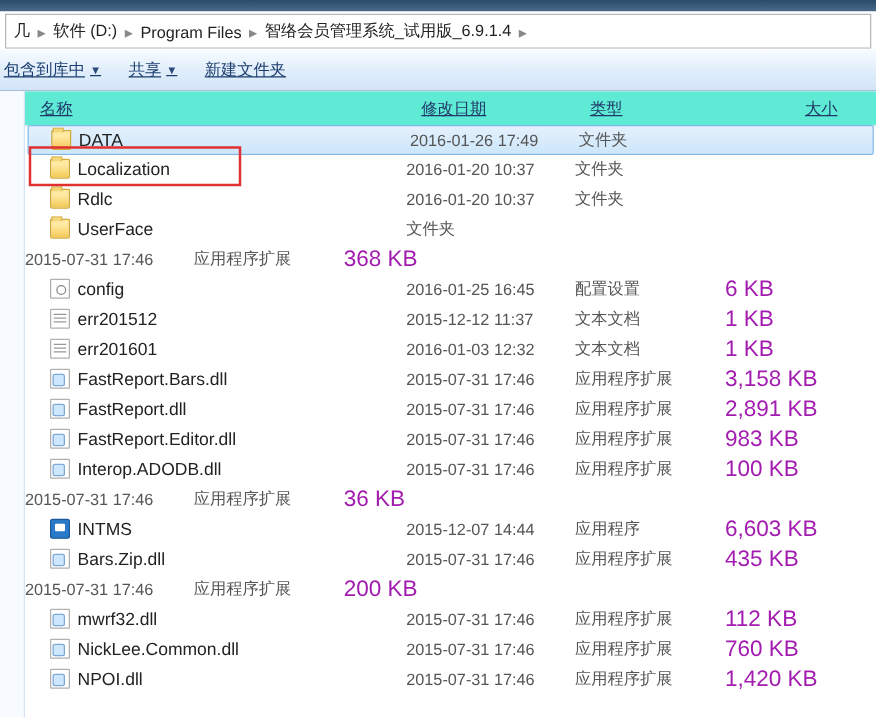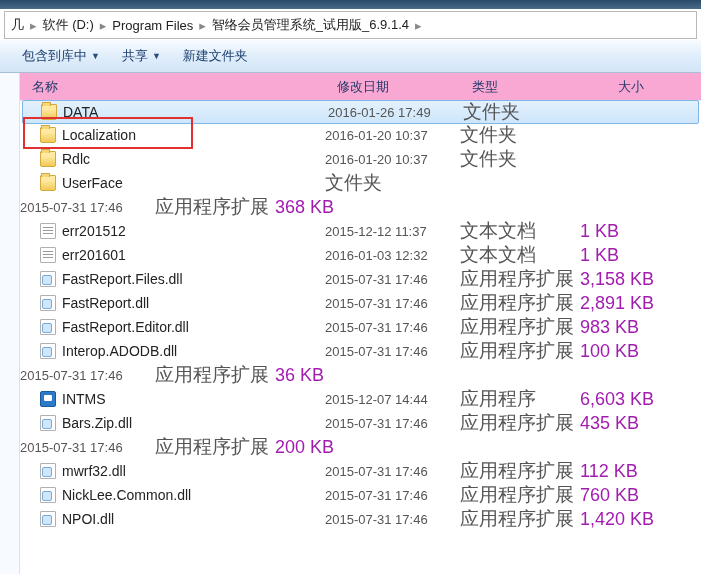--- a/index.html
+++ b/index.html
@@ -4,42 +4,42 @@
 <style>
   * { box-sizing: border-box; margin: 0; padding: 0; }
   body { font-family: "Microsoft YaHei", "Segoe UI", Tahoma, sans-serif; font-size: 13px; color: #000; background: #fff; width: 701px; height: 574px; overflow: hidden; }
 
   .window-top { height: 9px; background: linear-gradient(to bottom, #2a4a6a, #4a6a8a); }
 
   .addrbar { height: 28px; background: #fff; border: 1px solid #b8b8b8; margin: 2px 4px 0 4px; display: flex; align-items: center; padding-left: 6px; font-size: 13px; color: #222; }
   .addrbar .sep { color: #888; margin: 0 6px; }
   .addrbar .crumb { cursor: default; }
 
-  .toolbar { height: 34px; background: linear-gradient(to bottom, #f7fbff, #e1eefb 50%, #d3e5f8); border-top: 1px solid #fff; border-bottom: 1px solid #a8bfd6; display: flex; align-items: center; padding-left: 22px; gap: 22px; color: #1a3e6e; }
+  .toolbar { height: 34px; background: linear-gradient(to bottom, #f7fbff, #e1eefb 50%, #d3e5f8); border-top: 1px solid #fff; border-bottom: 1px solid #a8bfd6; display: flex; align-items: center; padding-left: 3px; gap: 22px; color: #1a3e6e; text-decoration: underline; }
   .toolbar .tbtn { display: flex; align-items: center; gap: 4px; cursor: default; }
   .toolbar .dd { font-size: 9px; color: #2a4a7a; }
 
   .content { display: flex; height: calc(574px - 9px - 30px - 34px); }
   .sidebar-sliver { width: 20px; border-right: 1px solid #d6e3f2; background: #f7fbff; }
   .filearea { flex: 1; overflow: hidden; }
 
-  .colheader { height: 28px; display: flex; align-items: center; border-bottom: 1px solid #e5e5e5; background: #f9a8d4; font-size: 13px; color: #223a6a; }
+  .colheader { height: 28px; display: flex; align-items: center; border-bottom: 1px solid #e5e5e5; background: #5eead4; font-size: 13px; color: #223a6a; text-decoration: underline; }
   .colheader > div { padding-left: 12px; }
   .col-name { width: 305px; }
   .col-date { width: 135px; }
   .col-type { width: 120px; }
-  .col-size { width: 90px; text-align: center; }
+  .col-size { width: 90px; text-align: right; }
 
   .rows { }
   .frow { height: 24px; display: flex; align-items: center; font-size: 14px; color: #222; }
   .frow.sel { background: linear-gradient(to bottom, #e4f1fc, #cde6fb); border: 1px solid #7fb7e9; border-radius: 2px; height: 24px; margin: -1px 2px -1px 2px; }
   .frow .c-name { width: 305px; display: flex; align-items: center; padding-left: 20px; gap: 6px; }
   .frow.sel .c-name { padding-left: 18px; }
   .frow .c-date { width: 135px; color: #555; font-size: 13px; }
-  .frow .c-type { width: 120px; color: #555; font-size: 19px; }
+  .frow .c-type { width: 120px; color: #555; font-size: 13px; }
   .frow .c-size { width: 90px; text-align: left; padding-right: 10px; color: #a21caf; font-size: 18px; }
 
   .ic { width: 16px; height: 16px; flex-shrink: 0; position: relative; }
   .ic-folder { background: linear-gradient(to bottom, #ffe9a3 30%, #f3c955); border: 1px solid #d2a93a; border-radius: 1px 1px 2px 2px; }
   .ic-folder::before { content: ""; position: absolute; top: -3px; left: 0; width: 7px; height: 3px; background: #f3d77a; border: 1px solid #d2a93a; border-bottom: none; border-radius: 1px 1px 0 0; }
   .ic-dll { background: #fff; border: 1px solid #b0b0b0; border-radius: 1px; }
   .ic-dll::after { content: ""; position: absolute; bottom: 1px; left: 1px; width: 8px; height: 8px; background: #cfe6ff; border: 1px solid #7aa8d8; border-radius: 2px; }
   .ic-txt { background: #fff; border: 1px solid #b0b0b0; border-radius: 1px; }
   .ic-txt::after { content: ""; position: absolute; top: 3px; left: 2px; right: 2px; height: 1px; background: #999; box-shadow: 0 3px 0 #999, 0 6px 0 #999; }
   .ic-cfg { background: #fff; border: 1px solid #b0b0b0; border-radius: 1px; }
@@ -124,40 +124,49 @@
           <div class="c-type">文件夹</div>
           <div class="c-size"></div>
         </div>
         <div class="frow">
           <div class="c-date">2015-07-31 17:46</div>
           <div class="c-type">应用程序扩展</div>
           <div class="c-size">368 KB</div>
         </div>
         <div class="frow">
           <div class="c-name">
+            <span class="ic ic-cfg"></span>
+            <span>config</span>
+          </div>
+          <div class="c-date">2016-01-25 16:45</div>
+          <div class="c-type">配置设置</div>
+          <div class="c-size">6 KB</div>
+        </div>
+        <div class="frow">
+          <div class="c-name">
             <span class="ic ic-txt"></span>
             <span>err201512</span>
           </div>
           <div class="c-date">2015-12-12 11:37</div>
           <div class="c-type">文本文档</div>
           <div class="c-size">1 KB</div>
         </div>
         <div class="frow">
           <div class="c-name">
             <span class="ic ic-txt"></span>
             <span>err201601</span>
           </div>
           <div class="c-date">2016-01-03 12:32</div>
           <div class="c-type">文本文档</div>
           <div class="c-size">1 KB</div>
         </div>
         <div class="frow">
           <div class="c-name">
             <span class="ic ic-dll"></span>
-            <span>FastReport.Files.dll</span>
+            <span>FastReport.Bars.dll</span>
           </div>
           <div class="c-date">2015-07-31 17:46</div>
           <div class="c-type">应用程序扩展</div>
           <div class="c-size">3,158 KB</div>
         </div>
         <div class="frow">
           <div class="c-name">
             <span class="ic ic-dll"></span>
             <span>FastReport.dll</span>
           </div>

